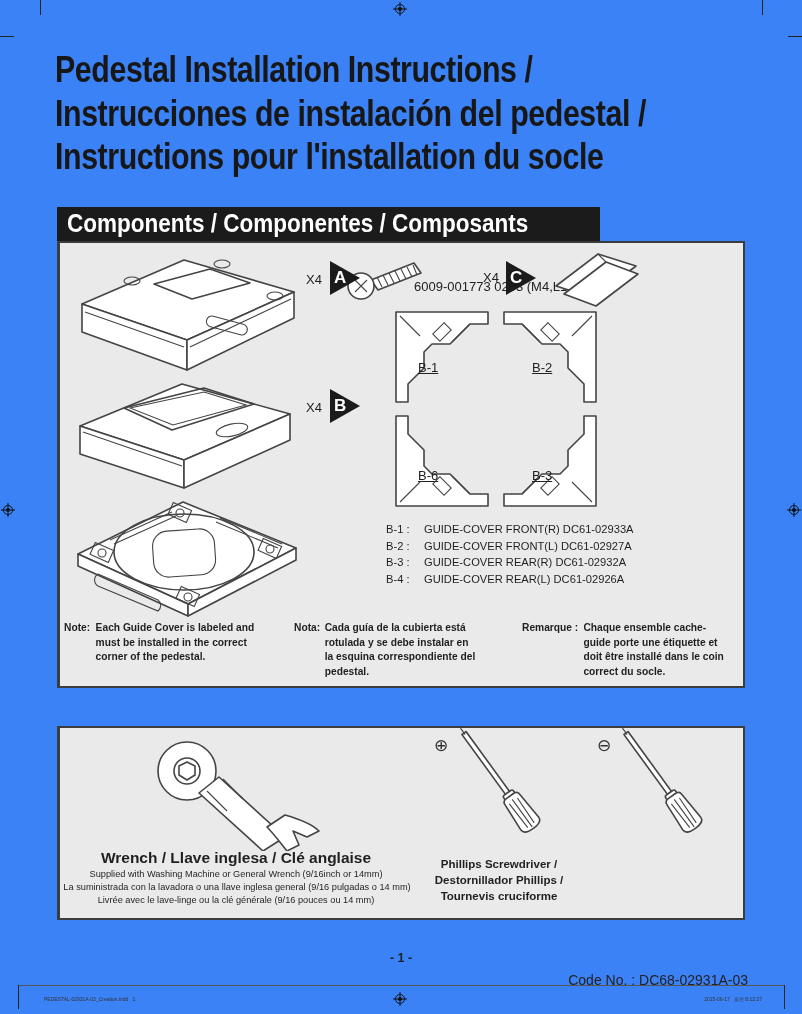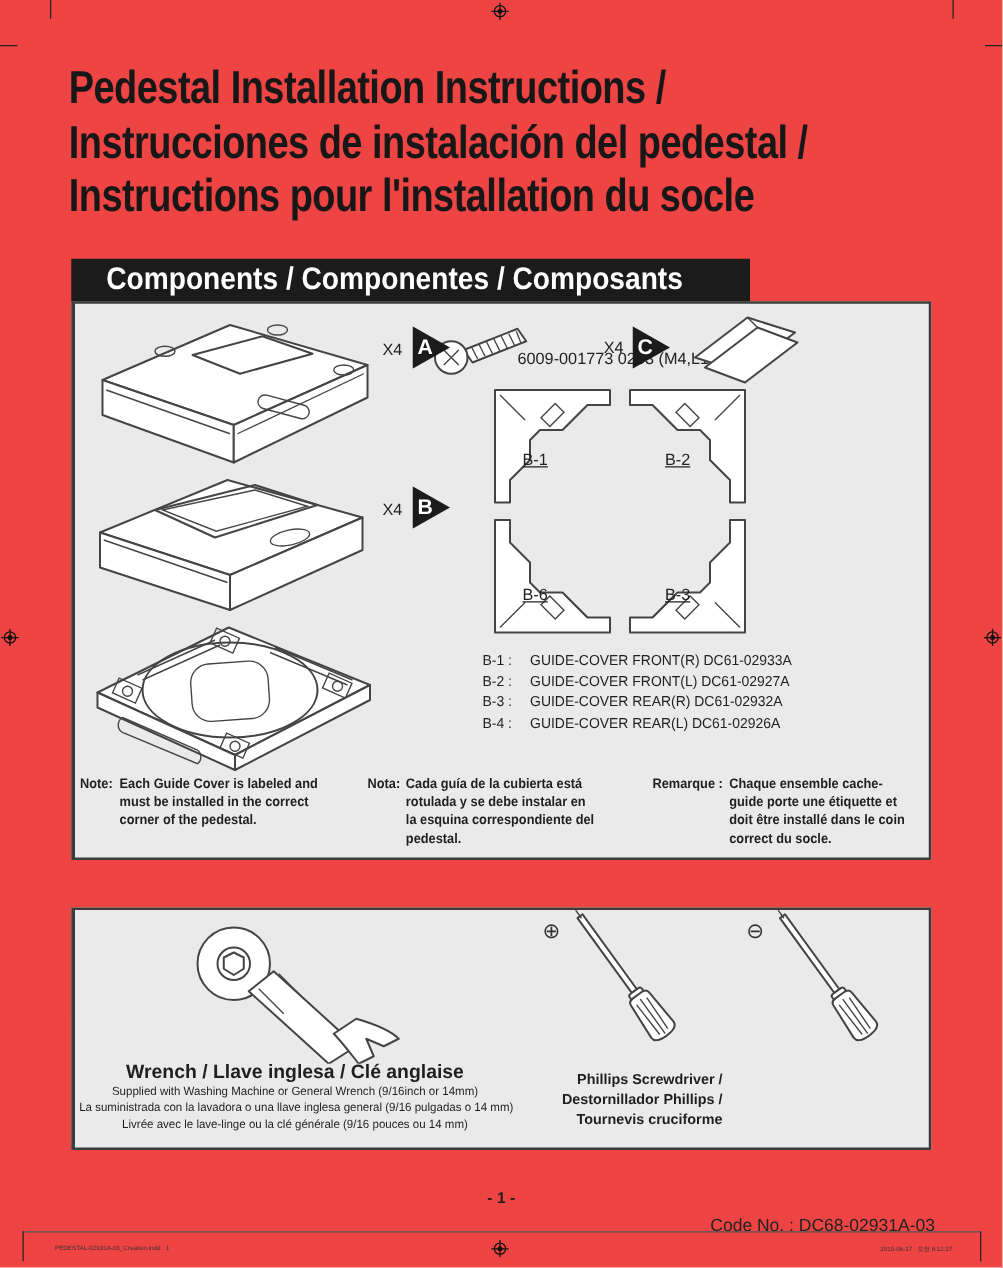--- a/index.html
+++ b/index.html
@@ -1,32 +1,32 @@
 <!DOCTYPE html>
 <html><head>
 <meta charset="utf-8">
 <style>
   html,body{margin:0;padding:0;background:#fff;}
-  .page{position:relative;width:802px;height:1014px;background:#ef4444;overflow:hidden;
+  .page{position:relative;width:802px;height:1014px;background:#3b82f6;overflow:hidden;
         font-family:"Liberation Sans",sans-serif;color:#1f1f1f;}
   .abs{position:absolute;}
 
   
   .vtick{position:absolute;width:1px;background:#222;}
   .htick{position:absolute;height:1px;background:#222;}
   .reg{position:absolute;width:14px;height:14px;}
 
   
   .title{position:absolute;left:55px;top:48px;line-height:43.5px;font-weight:bold;
          font-size:37px;letter-spacing:-0.5px;color:#171717;}
   .title span{display:block;transform:scaleX(0.82);transform-origin:0 50%;white-space:nowrap;}
 
   
   .bar{position:absolute;height:34px;background:#1b1b1b;color:#fff;font-weight:bold;
-       font-size:25px;line-height:33px;padding-left:28px;box-sizing:border-box;z-index:3;}
+       font-size:25px;line-height:33px;padding-left:10px;box-sizing:border-box;z-index:3;}
   .bar span{display:inline-block;transform:scaleX(0.9);transform-origin:0 50%;white-space:nowrap;}
   .graybox{position:absolute;background:#eaeaea;border:2px solid #3c3c3c;border-left-width:3px;
            box-sizing:border-box;z-index:1;}
 
   svg{display:block;}
   .line-art{stroke:#444;fill:#fff;stroke-width:1.6;stroke-linejoin:round;}
   .thin{stroke:#444;fill:none;stroke-width:1.1;}
 
   .qty{position:absolute;font-size:13px;color:#222;z-index:4;}
   .badge{position:absolute;width:30px;height:34px;z-index:4;}
@@ -289,21 +289,21 @@
     <g transform="rotate(-36 14 6)">
       <g class="line-art">
         <rect x="11.5" y="6" width="5" height="74"></rect>
         <rect x="8" y="80" width="12" height="8" rx="2"></rect>
         <path d="M5,88 Q5,84 10,84 L18,84 Q23,84 23,88 L25,118 Q25,124 14,124 Q3,124 3,118 Z"></path>
       </g>
       <path class="thin" d="M9,90 L10,120 M14,88 L14,122 M19,90 L18,120"></path>
       <path class="thin" d="M14,0 L14,8"></path>
     </g>
   </svg>
-  <div class="driver-cap" style="left:420px;top:856px;z-index:2;text-align:right;">
+  <div class="driver-cap" style="left:420px;top:856px;z-index:2;">
     <div>Phillips Screwdriver /</div>
     <div>Destornillador Phillips /</div>
     <div>Tournevis cruciforme</div>
   </div>
 
   <span class="sym" style="left:597px;top:735px;">⊖</span>
   <svg class="abs" style="left:612px;top:727px;z-index:2;" width="115" height="126" viewBox="0 0 115 126">
     <g transform="rotate(-36 14 6)">
       <g class="line-art">
         <rect x="11.5" y="6" width="5" height="74"></rect>

